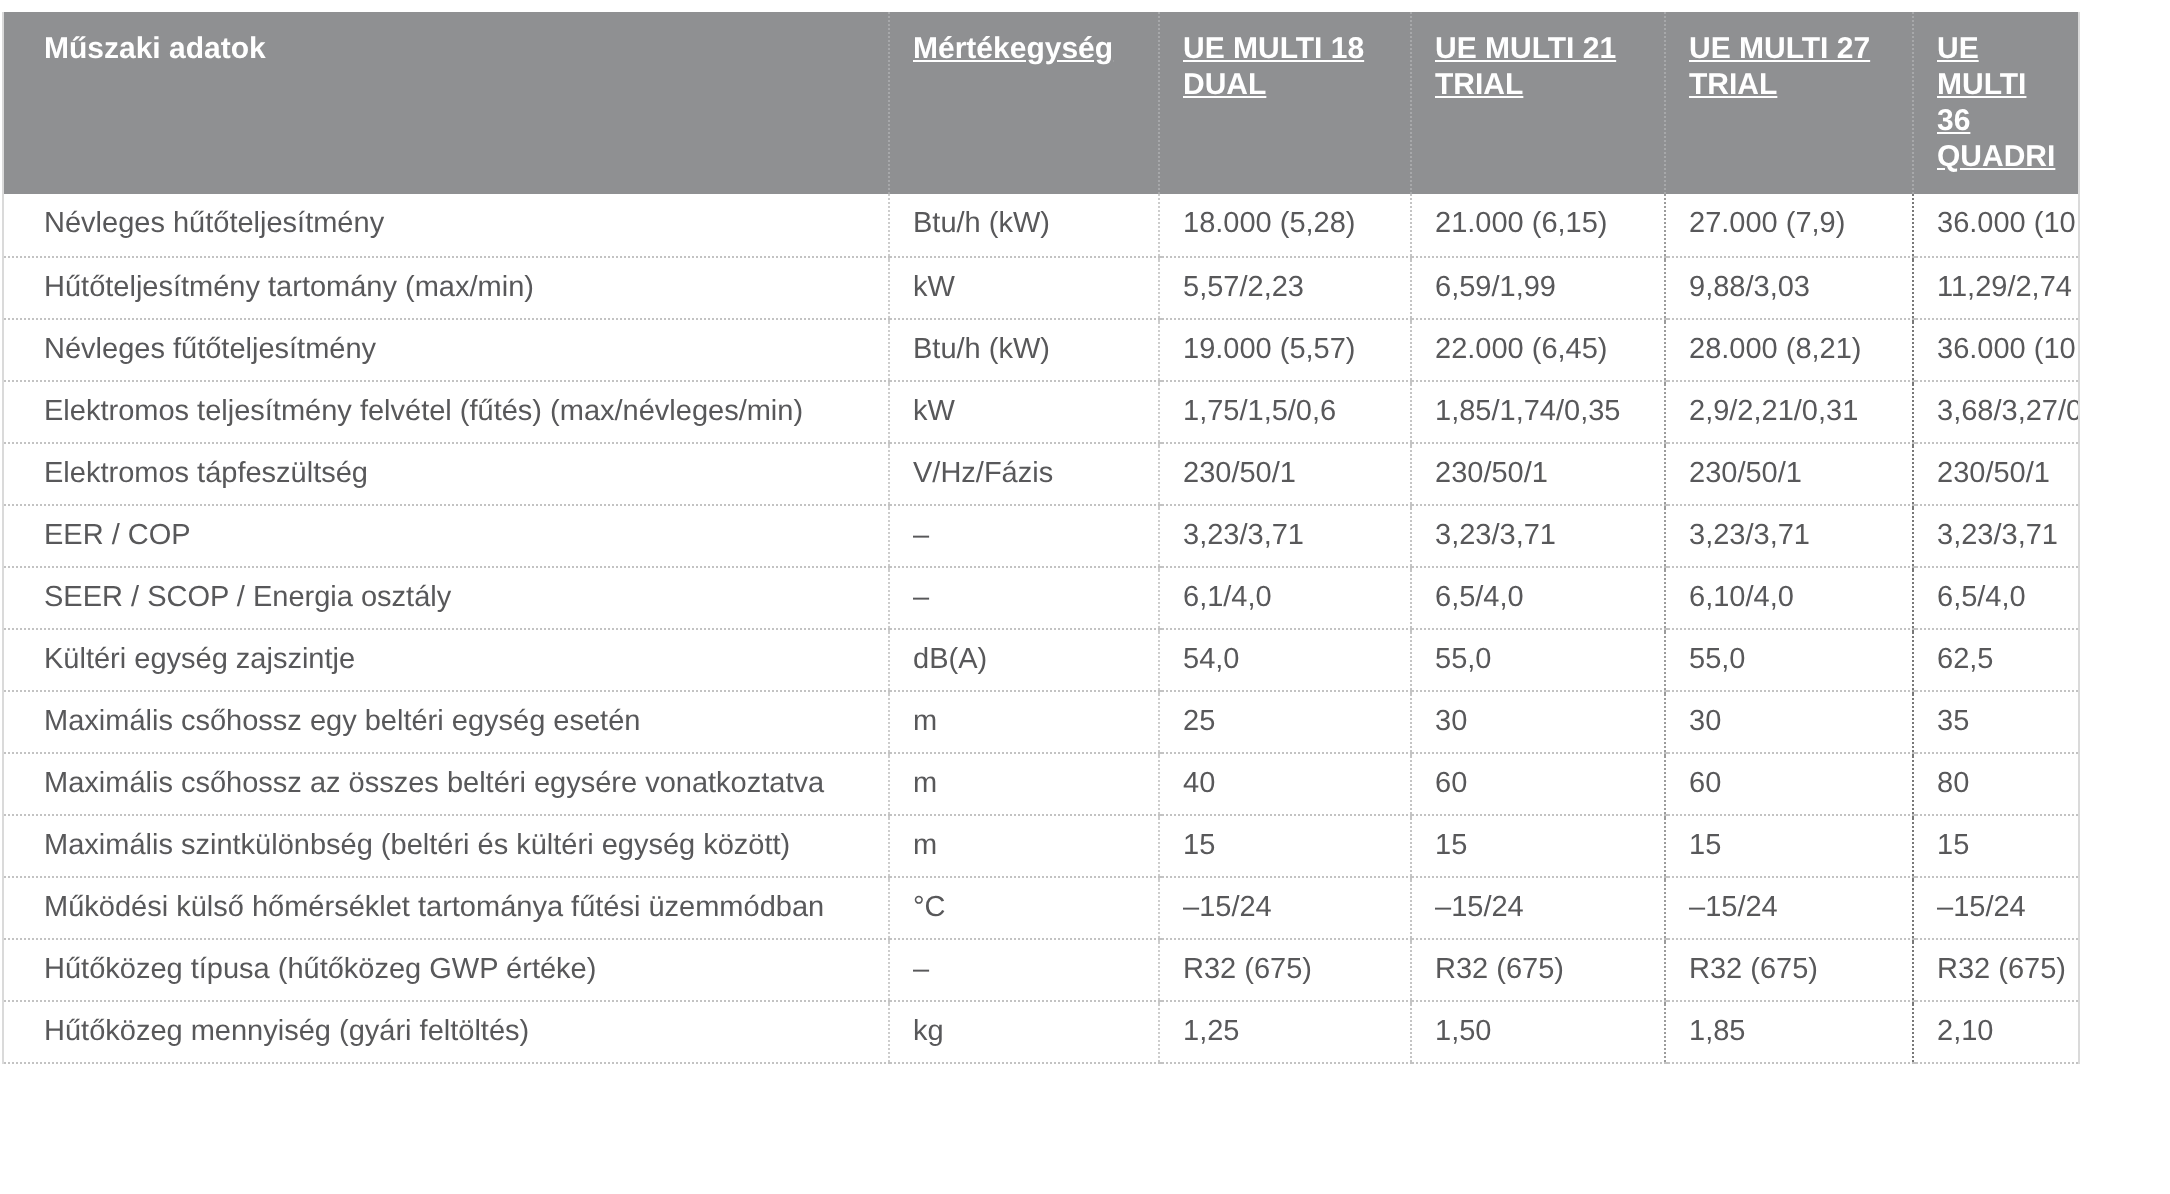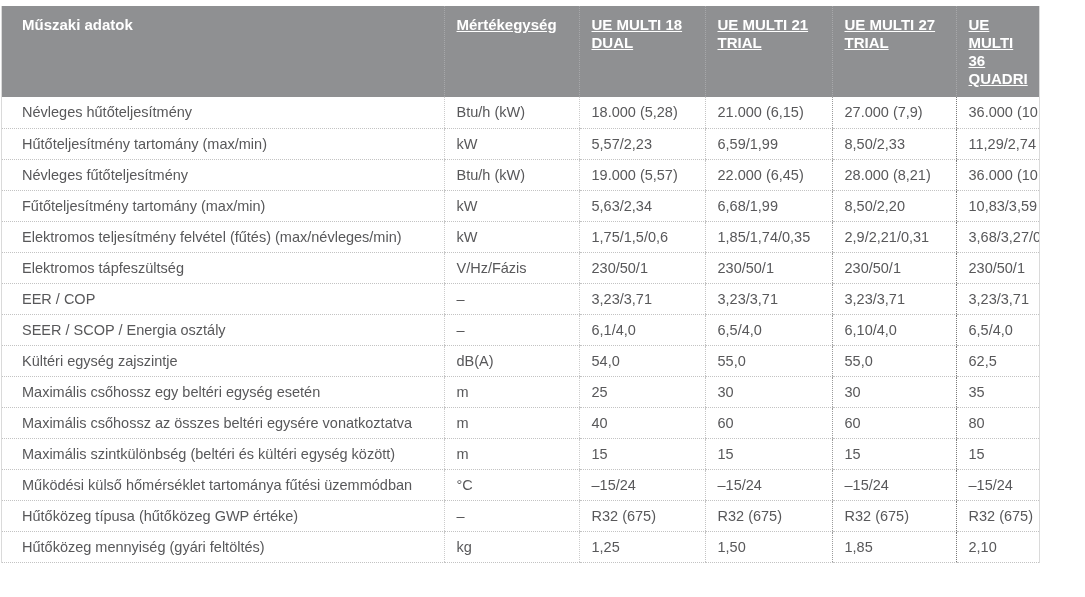--- a/index.html
+++ b/index.html
@@ -99,40 +99,32 @@
           <td class="c3">18.000 (5,28)</td>
           <td class="c4">21.000 (6,15)</td>
           <td class="c5">27.000 (7,9)</td>
           <td class="c6">36.000 (10,6)</td>
         </tr>
         <tr>
           <td class="c1">Hűtőteljesítmény tartomány (max/min)</td>
           <td class="c2">kW</td>
           <td class="c3">5,57/2,23</td>
           <td class="c4">6,59/1,99</td>
-          <td class="c5">8,50/2,33</td>
+          <td class="c5">9,88/3,03</td>
           <td class="c6">11,29/2,74</td>
         </tr>
         <tr>
           <td class="c1">Névleges fűtőteljesítmény</td>
           <td class="c2">Btu/h (kW)</td>
           <td class="c3">19.000 (5,57)</td>
           <td class="c4">22.000 (6,45)</td>
           <td class="c5">28.000 (8,21)</td>
           <td class="c6">36.000 (10,55)</td>
         </tr>
         <tr>
-          <td class="c1">Fűtőteljesítmény tartomány (max/min)</td>
-          <td class="c2">kW</td>
-          <td class="c3">5,63/2,34</td>
-          <td class="c4">6,68/1,99</td>
-          <td class="c5">8,50/2,20</td>
-          <td class="c6">10,83/3,59</td>
-        </tr>
-        <tr>
           <td class="c1">Elektromos teljesítmény felvétel (fűtés) (max/névleges/min)</td>
           <td class="c2">kW</td>
           <td class="c3">1,75/1,5/0,6</td>
           <td class="c4">1,85/1,74/0,35</td>
           <td class="c5">2,9/2,21/0,31</td>
           <td class="c6">3,68/3,27/0,52</td>
         </tr>
         <tr>
           <td class="c1">Elektromos tápfeszültség</td>
           <td class="c2">V/Hz/Fázis</td>

